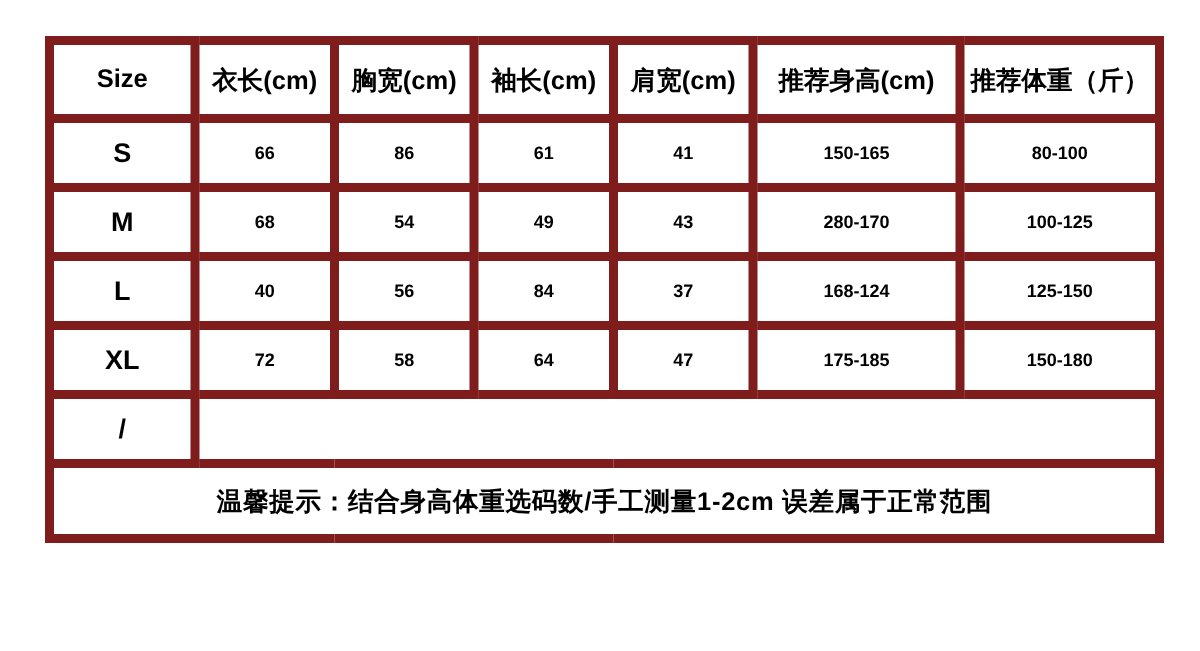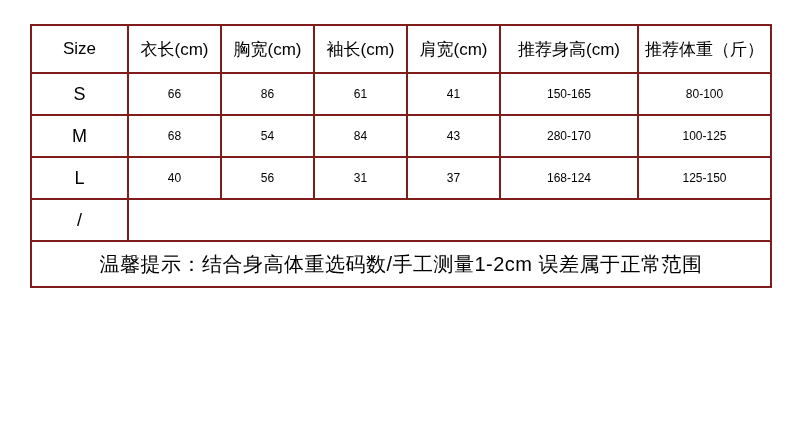--- a/index.html
+++ b/index.html
@@ -19,45 +19,45 @@
     top: 24px;
     width: 740px;
   }
   table.size-table {
     border-collapse: collapse;
     width: 740px;
     table-layout: fixed;
     background: #fff;
   }
   table.size-table td {
-    border: 2px solid #7f1d1d;
+    border: 6px solid #7f1d1d;
     text-align: center;
     vertical-align: middle;
     color: #000000;
-    font-weight: normal;
+    font-weight: bold;
     padding: 0;
   }
   tr.header-row td {
     height: 46px;
     font-size: 17px;
   }
   tr.data-row td {
     height: 40px;
     font-size: 12px;
   }
   tr.data-row td.size-cell {
     font-size: 18px;
   }
   tr.slash-row td {
     height: 40px;
     font-size: 18px;
   }
   tr.note-row td {
     height: 44px;
-    font-size: 20px;
+    font-size: 17px;
     letter-spacing: 0.5px;
   }
   
   col.c0 { width: 97px; }
   col.c1 { width: 93px; }
   col.c2 { width: 93px; }
   col.c3 { width: 93px; }
   col.c4 { width: 93px; }
   col.c5 { width: 138px; }
   col.c6 { width: 133px; }
@@ -92,33 +92,42 @@
         <td>86</td>
         <td>61</td>
         <td>41</td>
         <td>150-165</td>
         <td>80-100</td>
       </tr>
       <tr class="data-row">
         <td class="size-cell">M</td>
         <td>68</td>
         <td>54</td>
-        <td>84</td>
+        <td>49</td>
         <td>43</td>
         <td>280-170</td>
         <td>100-125</td>
       </tr>
       <tr class="data-row">
         <td class="size-cell">L</td>
         <td>40</td>
         <td>56</td>
-        <td>31</td>
+        <td>84</td>
         <td>37</td>
         <td>168-124</td>
         <td>125-150</td>
+      </tr>
+      <tr class="data-row">
+        <td class="size-cell">XL</td>
+        <td>72</td>
+        <td>58</td>
+        <td>64</td>
+        <td>47</td>
+        <td>175-185</td>
+        <td>150-180</td>
       </tr>
       <tr class="slash-row">
         <td>/</td>
         <td colspan="6"></td>
       </tr>
       <tr class="note-row">
         <td colspan="7">温馨提示：结合身高体重选码数/手工测量1-2cm 误差属于正常范围</td>
       </tr>
     </tbody>
   </table>

